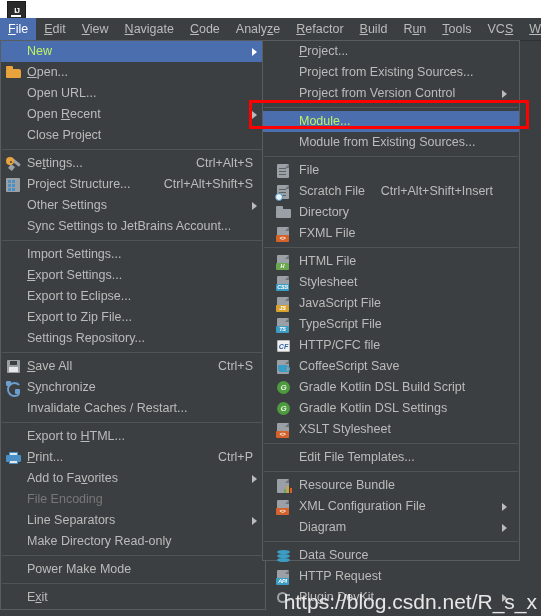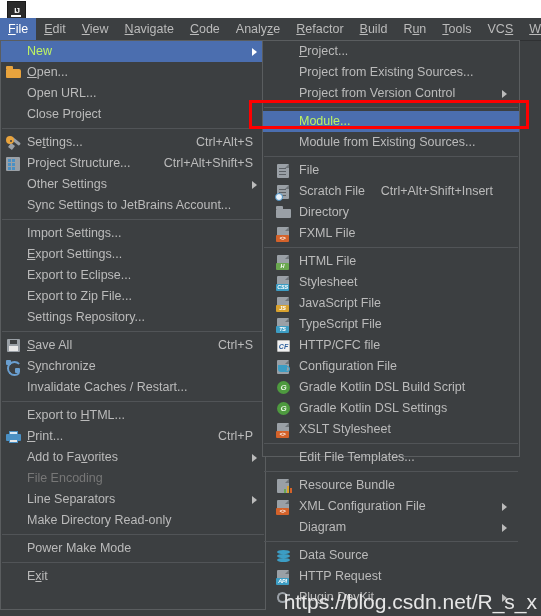--- a/index.html
+++ b/index.html
@@ -43,21 +43,21 @@
   .mb-item .mn{text-decoration:underline;}
 
   
   .popup{
     position:absolute;
     background:#3c3f41;
     border:1px solid #5a5d5f;
     box-sizing:border-box;
   }
   #file-menu{left:0;top:40px;width:266px;height:570px;}
-  #new-submenu{left:262px;top:40px;width:258px;height:417px;}
+  #new-submenu{left:262px;top:40px;width:258px;height:521px;}
 
   .mi{
     position:relative;height:21px;line-height:21px;
     white-space:nowrap;box-sizing:border-box;
   }
   .mi .lbl{
     position:absolute;left:26px;top:0;height:21px;line-height:21px;
     color:#bbbbbb;font-size:12.5px;
   }
   #new-submenu .mi .lbl{left:36px;}
@@ -240,20 +240,24 @@
     <span class="ico">
         <i class="i-folder"></i>
       </span>
     <span class="lbl"><span style="text-decoration:underline">O</span>pen...</span>
   </div>
 
   <div class="mi">
     <span class="lbl">Open URL...</span>
   </div>
 
+  <div class="mi">
+    <span class="lbl">Open <span style="text-decoration:underline">R</span>ecent</span>
+    <span class="arrow"></span>
+  </div>
 
   <div class="mi">
     <span class="lbl">Close Project</span>
   </div>
 
   <div class="sep"></div>
 
   <div class="mi">
     <span class="ico">
       <i class="i-gear">
@@ -483,21 +487,21 @@
         <i class="i-cf">CF</i>
       </span>
     <span class="lbl">HTTP/CFC file</span>
   </div>
 
   <div class="mi">
     <span class="ico">
         <i class="i-file"></i>
         <i class="i-coffee"></i>
       </span>
-    <span class="lbl">Configuration File</span>
+    <span class="lbl">CoffeeScript Save</span>
   </div>
 
   <div class="mi">
     <span class="ico">
         <i class="i-g">G</i>
       </span>
     <span class="lbl">Gradle Kotlin DSL Build Script</span>
   </div>
 
   <div class="mi">

